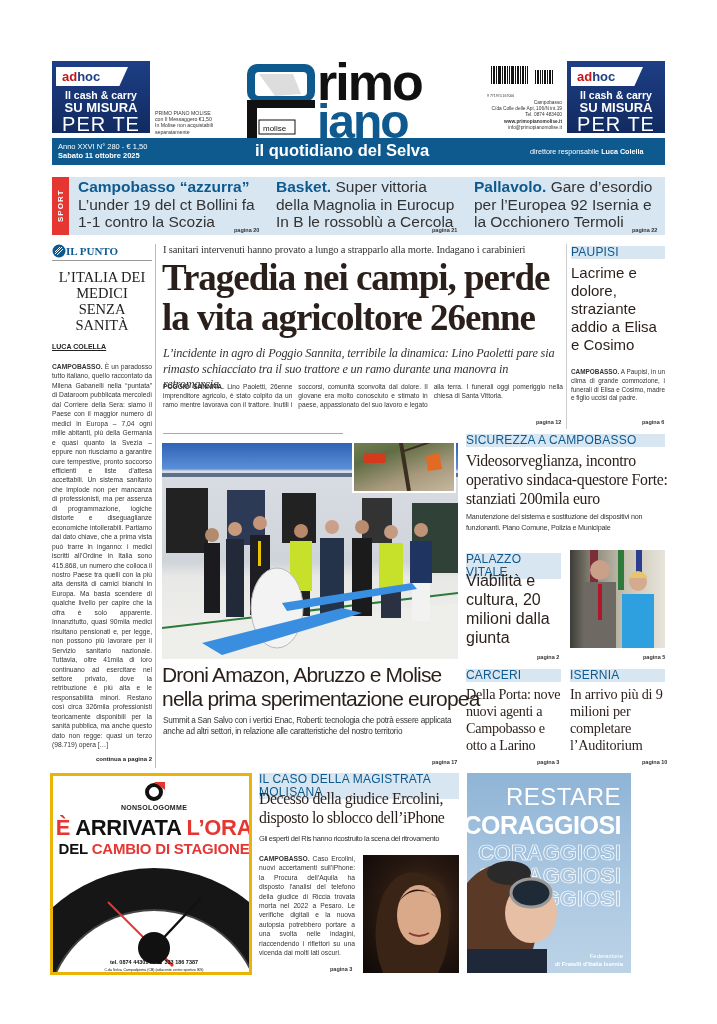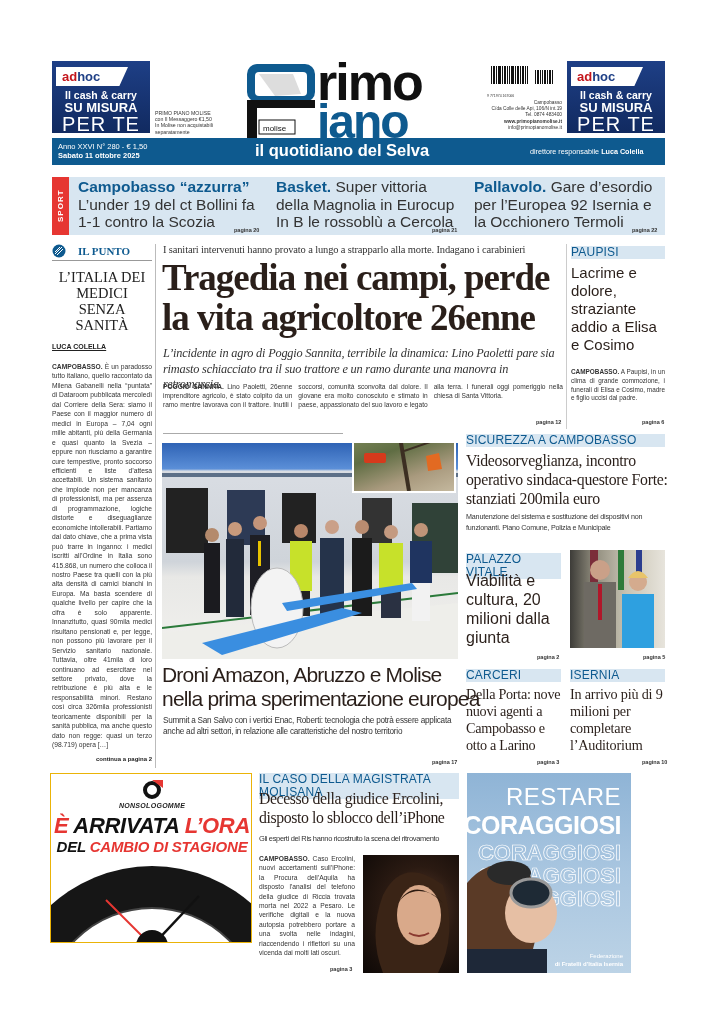--- a/index.html
+++ b/index.html
@@ -126,21 +126,21 @@
     <span class="hd">Basket.</span> <span>Super vittoria della Magnolia in Eurocup In B le rossoblù a Cercola</span>
   </div>
   <div class="abs pg" style="left:380px;top:50px;">pagina 21</div>
   <div class="abs sp-item" style="left:422px;top:1px;width:186px;">
     <span class="hd">Pallavolo.</span> <span>Gare d’esordio per l’Europea 92 Isernia e la Occhionero Termoli</span>
   </div>
   <div class="abs pg" style="left:580px;top:50px;">pagina 22</div>
 </div>
 
 <div class="abs" style="left:52px;top:244px;width:100px;height:522px;">
-  <div style="display:flex;align-items:center;gap:12px;border-bottom:1px solid #999;padding-bottom:2px;">
+  <div style="display:flex;align-items:center;gap:0;border-bottom:1px solid #999;padding-bottom:2px;">
     <svg width="14" height="14" viewBox="0 0 14 14">
         <circle cx="7" cy="7" r="6.5" fill="#0e5a8f"></circle>
         <path d="M3 10 L10 3 M5 11 L11 5 M3 8 L8 3" stroke="#fff" stroke-width="1"></path>
       </svg>
     <span class="serif" style="font-weight:bold;color:#0e5a8f;font-size:11px;">IL PUNTO</span>
   </div>
   <div class="serif" style="text-align:center;font-size:14.5px;line-height:16px;margin:8px 6px 10px;color:#222;">L’ITALIA DEI MEDICI SENZA SANITÀ</div>
   <div style="font-size:7px;font-weight:bold;text-decoration:underline;margin-bottom:12px;">LUCA COLELLA</div>
   <div class="body6" style="font-size:6.7px;line-height:9.45px;">
     <b>CAMPOBASSO.</b> <span>È un paradosso tutto italiano, quello raccontato da Milena Gabanelli nella “puntata” di Dataroom pubblicata mercoledì dal Corriere della Sera: siamo il Paese con il maggior numero di medici in Europa – 7,04 ogni mille abitanti, più della Germania e quasi quanto la Svezia – eppure non riusciamo a garantire cure tempestive, pronto soccorso efficienti e liste d’attesa accettabili. Un sistema sanitario che implode non per mancanza di professionisti, ma per assenza di programmazione, logiche distorte e diseguaglianze economiche intollerabili. Partiamo dal dato chiave, che a prima vista può trarre in inganno: i medici iscritti all’Ordine in Italia sono 415.868, un numero che colloca il nostro Paese tra quelli con la più alta densità di camici bianchi in Europa. Ma basta scendere di qualche livello per capire che la cifra è solo apparente. Innanzitutto, quasi 90mila medici risultano pensionati e, per legge, non possono più lavorare per il Servizio sanitario nazionale. Tuttavia, oltre 41mila di loro continuano ad esercitare nel settore privato, dove la retribuzione è più alta e le responsabilità minori. Restano così circa 326mila professionisti teoricamente disponibili per la sanità pubblica, ma anche questo dato non regge: quasi un terzo (98.719) opera […]</span>
@@ -249,21 +249,21 @@
 <div class="abs pg" style="left:643px;top:654px;">pagina 5</div>
 
 <div class="abs kicker" style="left:466px;top:669px;width:95px;">CARCERI</div>
 <div class="abs serif" style="left:466px;top:686px;width:100px;font-size:14.2px;line-height:17px;color:#2a1f1a;letter-spacing:-.3px;">Della Porta: nove nuovi agenti a Campobasso e otto a Larino</div>
 <div class="abs pg" style="left:537px;top:759px;">pagina 3</div>
 
 <div class="abs kicker" style="left:570px;top:669px;width:95px;">ISERNIA</div>
 <div class="abs serif" style="left:570px;top:686px;width:98px;font-size:14.2px;line-height:17px;color:#2a1f1a;letter-spacing:-.2px;">In arrivo più di 9 milioni per completare l’Auditorium</div>
 <div class="abs pg" style="left:642px;top:759px;">pagina 10</div>
 
-<div class="abs" style="left:50px;top:773px;width:202px;height:170px;border:1px solid #eab308;background:#fff;overflow:hidden;font-style:italic;">
+<div class="abs" style="left:50px;top:773px;width:202px;height:202px;border:3px solid #eab308;background:#fff;overflow:hidden;">
   <svg width="22" height="20" viewBox="0 0 22 20" style="position:absolute;left:90px;top:6px;">
     <circle cx="11" cy="10" r="7" fill="none" stroke="#111" stroke-width="4"></circle>
     <polygon points="11,0 22,0 22,8" fill="#e63632"></polygon>
   </svg>
   <div class="abs" style="left:0;top:28px;width:202px;text-align:center;font-size:7px;font-weight:bold;letter-spacing:.3px;">NONSOLOGOMME</div>
   <div class="abs" style="left:0;top:40px;width:202px;text-align:center;font-size:22px;font-weight:bold;line-height:24px;letter-spacing:-.3px;">
     <span style="color:#e63632">È</span> <span style="color:#111">ARRIVATA</span> <span style="color:#e63632">L’ORA</span>
   </div>
   <div class="abs" style="left:0;top:64px;width:202px;text-align:center;font-size:15px;font-weight:bold;letter-spacing:-.2px;">
     <span style="color:#111">DEL</span> <span style="color:#e63632">CAMBIO DI STAGIONE</span>

